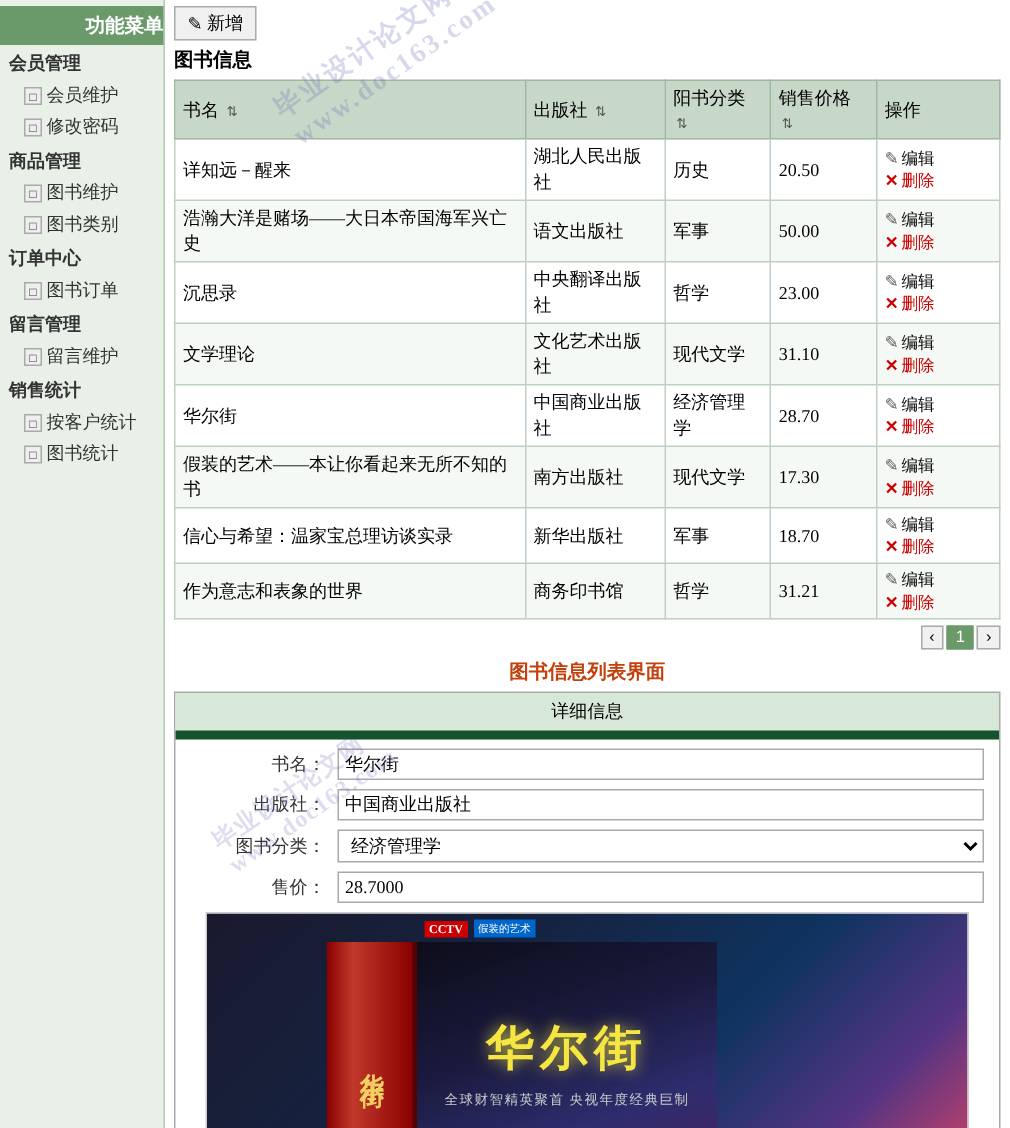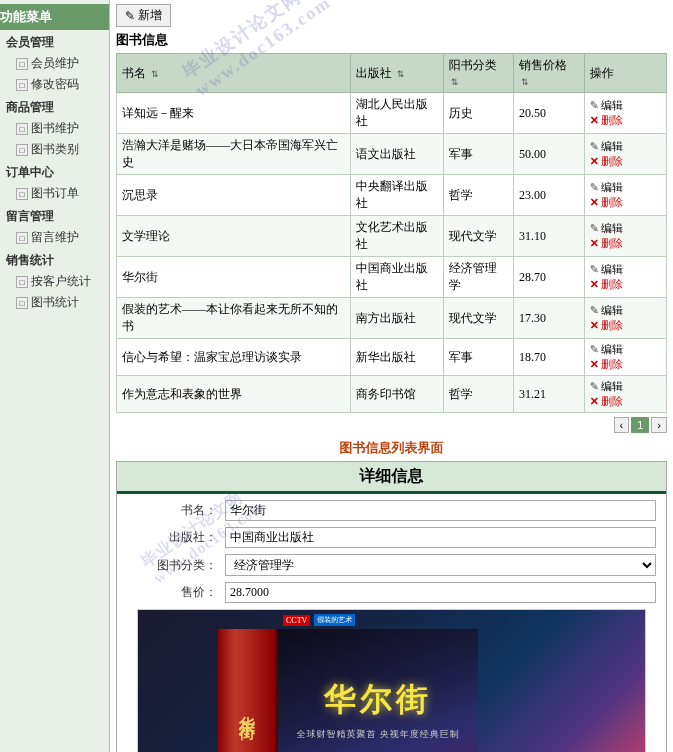--- a/index.html
+++ b/index.html
@@ -11,21 +11,21 @@
     .sidebar {
       width: 110px;
       min-height: 752px;
       background: #e8f0e8;
       border-right: 1px solid #b0c8b0;
       padding: 4px 0;
     }
     .sidebar-title {
       background: #6a9a6a;
       color: #fff;
-      text-align: left;
+      text-align: right;
       padding: 4px 0;
       font-weight: bold;
       font-size: 13px;
     }
     .sidebar-group-title {
       color: #333;
       font-weight: bold;
       padding: 4px 6px 2px 6px;
       font-size: 12px;
     }
@@ -175,25 +175,25 @@
       color: #c2410c;
     }
 
     
     .detail-section {
       border: 1px solid #aaa;
       margin-top: 2px;
     }
     .detail-header {
       background: #d8e8d8;
-      border-bottom: 3px solid #14532d;
+      border-bottom: 6px solid #14532d;
       text-align: center;
       padding: 4px;
-      font-weight: bold;
-      font-size: 16px;
+      font-weight: normal;
+      font-size: 12px;
     }
     .detail-form {
       padding: 6px 10px;
     }
     .form-row {
       display: flex;
       align-items: center;
       margin-bottom: 6px;
       margin-left: 28px;
     }
@@ -286,21 +286,21 @@
       left: 145px;
       display: flex;
       gap: 4px;
       align-items: center;
     }
     .logo-badge {
       background: #c00;
       color: #fff;
       font-size: 8px;
       padding: 1px 3px;
-      font-weight: normal;
+      font-weight: bold;
     }
     .logo-badge2 {
       background: #0066cc;
       color: #fff;
       font-size: 7px;
       padding: 1px 3px;
     }
 
     .watermark2 {
       position: absolute;

